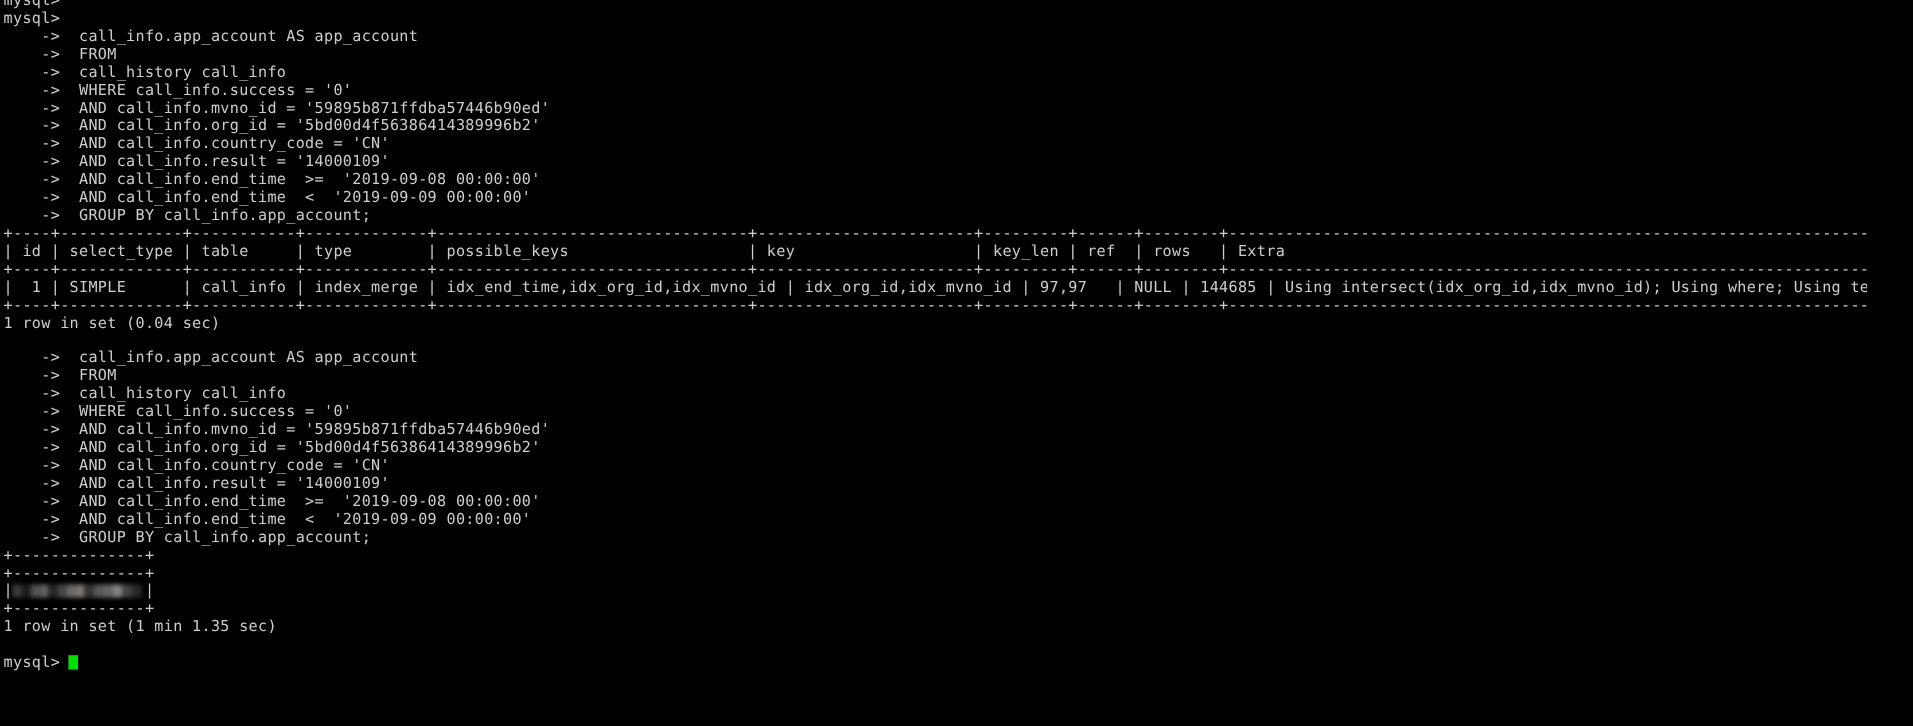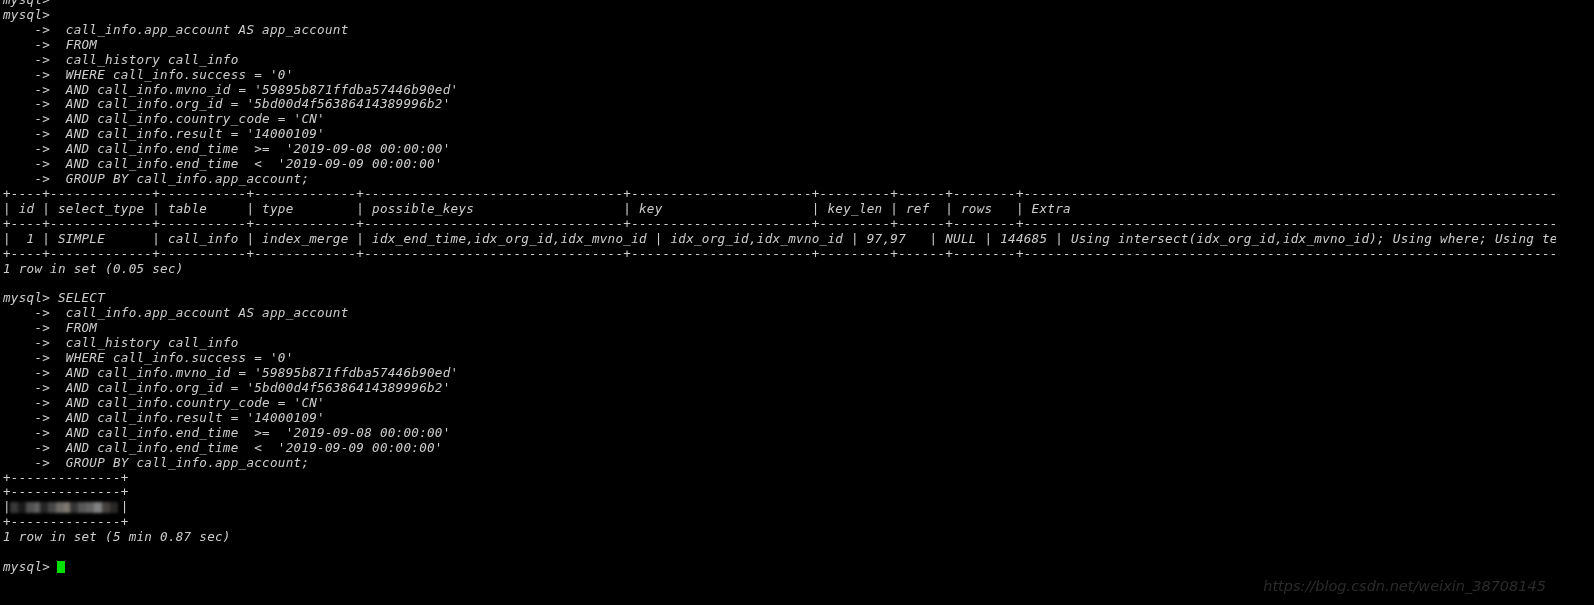--- a/index.html
+++ b/index.html
@@ -16,21 +16,20 @@
     font-family: "DejaVu Sans Mono", "Liberation Mono", monospace;
   }
   #terminal {
     position: absolute;
     left: 0;
     top: 0;
     width: 1556px;
     height: 605px;
     background: #000000;
     overflow: hidden;
-    font-style: italic;
   }
   #screen {
     position: absolute;
     left: 0px;
     top: -7px;
     width: 1594px;
   }
   .line {
     display: block;
     white-space: pre;
@@ -112,36 +111,34 @@
       <div class="line">    -&gt;  AND call_info.country_code = 'CN'</div>
       <div class="line">    -&gt;  AND call_info.result = '14000109'</div>
       <div class="line">    -&gt;  AND call_info.end_time  &gt;=  '2019-09-08 00:00:00'</div>
       <div class="line">    -&gt;  AND call_info.end_time  &lt;  '2019-09-09 00:00:00'</div>
       <div class="line">    -&gt;  GROUP BY call_info.app_account;</div>
       <div class="line">+----+-------------+-----------+-------------+---------------------------------+-----------------------+---------+------+--------+---------------------------------------------------------------------------------+</div>
       <div class="line">| id | select_type | table     | type        | possible_keys                   | key                   | key_len | ref  | rows   | Extra                                                                            |</div>
       <div class="line">+----+-------------+-----------+-------------+---------------------------------+-----------------------+---------+------+--------+---------------------------------------------------------------------------------+</div>
       <div class="line">|  1 | SIMPLE      | call_info | index_merge | idx_end_time,idx_org_id,idx_mvno_id | idx_org_id,idx_mvno_id | 97,97   | NULL | 144685 | Using intersect(idx_org_id,idx_mvno_id); Using where; Using temporary; Using filesort |</div>
       <div class="line">+----+-------------+-----------+-------------+---------------------------------+-----------------------+---------+------+--------+---------------------------------------------------------------------------------+</div>
-      <div class="line">1 row in set (0.05 sec)</div>
+      <div class="line">1 row in set (0.04 sec)</div>
       <div class="line blank"> </div>
-      <div class="line">mysql&gt; SELECT</div>
       <div class="line">    -&gt;  call_info.app_account AS app_account</div>
       <div class="line">    -&gt;  FROM</div>
       <div class="line">    -&gt;  call_history call_info</div>
       <div class="line">    -&gt;  WHERE call_info.success = '0'</div>
       <div class="line">    -&gt;  AND call_info.mvno_id = '59895b871ffdba57446b90ed'</div>
       <div class="line">    -&gt;  AND call_info.org_id = '5bd00d4f56386414389996b2'</div>
       <div class="line">    -&gt;  AND call_info.country_code = 'CN'</div>
       <div class="line">    -&gt;  AND call_info.result = '14000109'</div>
       <div class="line">    -&gt;  AND call_info.end_time  &gt;=  '2019-09-08 00:00:00'</div>
       <div class="line">    -&gt;  AND call_info.end_time  &lt;  '2019-09-09 00:00:00'</div>
       <div class="line">    -&gt;  GROUP BY call_info.app_account;</div>
       <div class="line">+--------------+</div>
       <div class="line">+--------------+</div>
       <div class="line redact-line">|              |<span class="redact-box"></span></div>
       <div class="line">+--------------+</div>
-      <div class="line">1 row in set (5 min 0.87 sec)</div>
+      <div class="line">1 row in set (1 min 1.35 sec)</div>
       <div class="line blank"> </div>
       <div class="line cursor-line"><span>mysql&gt;</span><span class="cursor-block"></span></div>
     </div>
-  <div id="watermark">https://blog.csdn.net/weixin_38708145</div>
 </div>
 
 </body></html>

